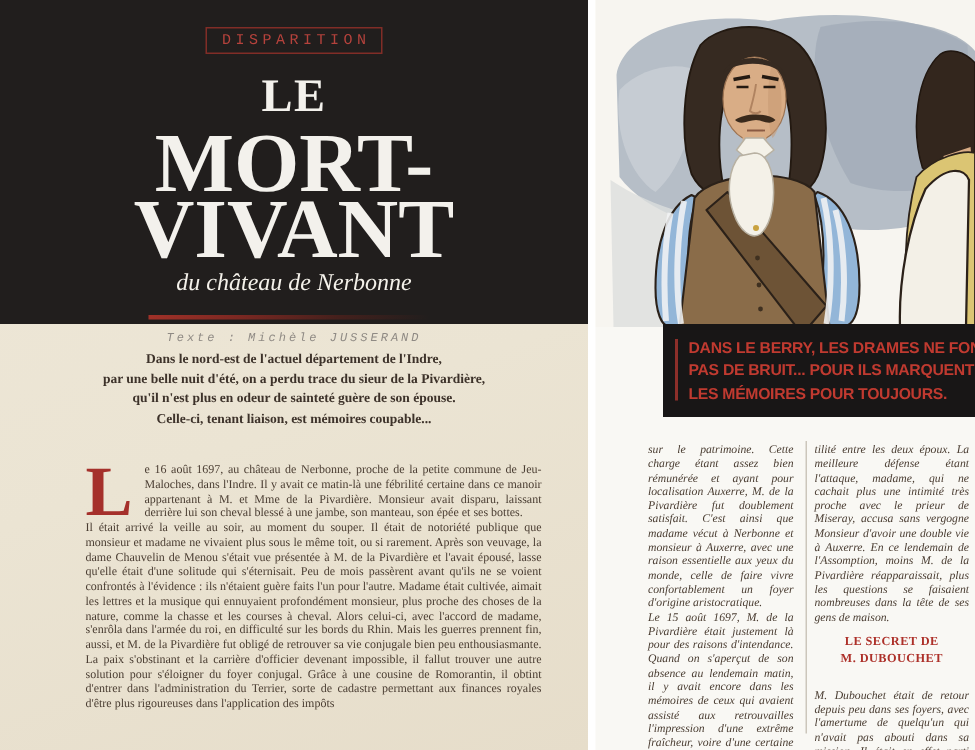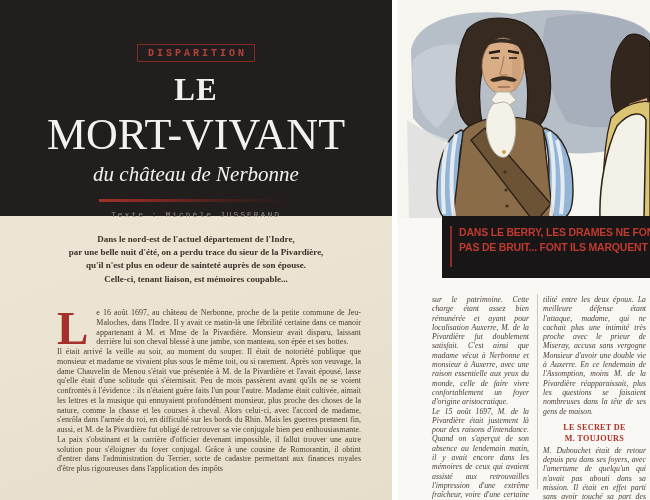--- a/index.html
+++ b/index.html
@@ -11,35 +11,35 @@
   
   .left-page {
     position:absolute; left:0; top:0; width:392px; height:500px;
     background:linear-gradient(160deg,#efe8d9 0%,#ebe4d3 55%,#e6ddca 100%);
   }
   .header-black {
     position:absolute; left:0; top:0; width:392px; height:216px;
     background:#211e1d; text-align:center; color:#f3f1ec;
   }
   .kicker {
-    display:inline-block; margin-top:44px; padding:3px 7px 2px 10px;
+    display:inline-block; margin-top:18px; padding:3px 7px 2px 10px;
     border:1px solid #812d27; color:#b5423c;
     font-family:"Liberation Mono","DejaVu Sans Mono",monospace;
-    font-weight:bold; font-size:10px; letter-spacing:3px;
+    font-weight:normal; font-size:10px; letter-spacing:3px;
   }
   .title-1 { margin-top:5px; font-weight:bold; font-size:31px; line-height:46px; letter-spacing:1px; }
-  .title-2 { font-weight:normal; font-size:44px; line-height:44px; letter-spacing:0px; }
-  .subtitle { margin-top:5px; font-style:italic; font-size:21px; color:#f4f1ea;font-family:Liberation Serif, serif; }
+  .title-2 { font-weight:bold; font-size:56px; line-height:44px; letter-spacing:0px; }
+  .subtitle { margin-top:5px; font-style:italic; font-size:16px; color:#f4f1ea;font-family:Liberation Serif, serif; }
   .divider {
     width:195px; height:3px; margin:12px auto 0;
     background:linear-gradient(to right,#a03128 0%,#7c2822 30%,#44201c 65%,rgba(40,20,18,0) 96%);
   }
   .byline {
     margin-top:8px; font-family:"Liberation Mono","DejaVu Sans Mono",monospace;
-    font-size:8px; letter-spacing:2px; color:#8f8a84;
+    font-size:8px; letter-spacing:2px; color:#8f8a84;font-style:italic;
   }
   .intro {
     position:absolute; left:16px; top:233px; width:360px; text-align:center;
     font-weight:bold; font-size:9px; line-height:13.2px; color:#3d322a;
   }
   .body-text {
     position:absolute; left:57px; top:308px; width:304px;
     text-align:justify; font-size:8px; line-height:9.75px; color:#4a3d32;
   }
   .body-text p { margin:0; }
@@ -69,21 +69,21 @@
     position:absolute; left:35px; top:295px; width:97px;
     text-align:justify; font-size:7.8px; line-height:9.3px; color:#4a3d32;
   }
   .col1 p, .col2 p { margin:0;font-style:italic; }
   .col-divider { position:absolute; left:140px; top:294px; width:1px; height:195px; background:#ccc6bb; }
   .col2 {
     position:absolute; left:146px; top:295px; width:103px;
     text-align:justify; font-size:7.8px; line-height:9.3px; color:#4a3d32;
   }
   .section-heading {
-    margin-top:6px; margin-bottom:2px; text-align:center;
+    margin-top:6px; margin-bottom:15px; text-align:center;
     color:#ad3029; font-weight:bold; font-size:8.2px; line-height:11px; letter-spacing:0.3px;
   }
 </style>
 </head>
 <body>
 
 <div class="page">
 
   <div class="left-page">
 
@@ -94,21 +94,21 @@
       <div class="title-1">LE</div>
       <div class="title-2">MORT-VIVANT</div>
       <div class="subtitle">du château de Nerbonne</div>
       <div class="divider"></div>
       <div class="byline">Texte : Michèle JUSSERAND</div>
     </div>
 
     <div class="intro">
       <div>Dans le nord-est de l'actuel département de l'Indre,</div>
       <div>par une belle nuit d'été, on a perdu trace du sieur de la Pivardière,</div>
-      <div>qu'il n'est plus en odeur de sainteté auprès de son épouse.</div>
+      <div>qu'il n'est plus en odeur de sainteté guère de son épouse.</div>
       <div>Celle-ci, tenant liaison, est mémoires coupable...</div>
     </div>
 
     <div class="body-text">
       <p><span class="dropcap">L</span><span>e 16 août 1697, au château de Nerbonne, proche de la petite commune de Jeu-Maloches, dans l'Indre. Il y avait ce matin-là une fébrilité certaine dans ce manoir appartenant à M. et Mme de la Pivardière. Monsieur avait disparu, laissant derrière lui son cheval blessé à une jambe, son manteau, son épée et ses bottes.</span></p>
       <p>Il était arrivé la veille au soir, au moment du souper. Il était de notoriété publique que monsieur et madame ne vivaient plus sous le même toit, ou si rarement. Après son veuvage, la dame Chauvelin de Menou s'était vue présentée à M. de la Pivardière et l'avait épousé, lasse qu'elle était d'une solitude qui s'éternisait. Peu de mois passèrent avant qu'ils ne se voient confrontés à l'évidence : ils n'étaient guère faits l'un pour l'autre. Madame était cultivée, aimait les lettres et la musique qui ennuyaient profondément monsieur, plus proche des choses de la nature, comme la chasse et les courses à cheval. Alors celui-ci, avec l'accord de madame, s'enrôla dans l'armée du roi, en difficulté sur les bords du Rhin. Mais les guerres prennent fin, aussi, et M. de la Pivardière fut obligé de retrouver sa vie conjugale bien peu enthousiasmante. La paix s'obstinant et la carrière d'officier devenant impossible, il fallut trouver une autre solution pour s'éloigner du foyer conjugal. Grâce à une cousine de Romorantin, il obtint d'entrer dans l'administration du Terrier, sorte de cadastre permettant aux finances royales d'être plus rigoureuses dans l'application des impôts</p>
     </div>
   </div>
 
   <div class="spine"></div>
@@ -161,32 +161,33 @@
         <path d="M50,142 C46,162 45,190 47,214"></path>
         <path d="M59,134 C54,160 53,192 57,216"></path>
         <path d="M160,140 C166,162 167,192 164,214"></path>
         <path d="M152,132 C158,158 158,192 154,216"></path>
       </g>
     </svg>
 
     <div class="quote-box">
       <span class="quote-bar"></span>
       <div class="quote-line">DANS LE BERRY, LES DRAMES NE FONT</div>
-      <div class="quote-line">PAS DE BRUIT... FONT ILS MARQUENT</div>
+      <div class="quote-line">PAS DE BRUIT... POUR ILS MARQUENT</div>
+      <div class="quote-line">LES MÉMOIRES POUR TOUJOURS.</div>
     </div>
 
     <div class="col1">
       <p>sur le patrimoine. Cette charge étant assez bien rémunérée et ayant pour localisation Auxerre, M. de la Pivardière fut doublement satisfait. C'est ainsi que madame vécut à Nerbonne et monsieur à Auxerre, avec une raison essentielle aux yeux du monde, celle de faire vivre confortablement un foyer d'origine aristocratique.</p>
       <p>Le 15 août 1697, M. de la Pivardière était justement là pour des raisons d'intendance. Quand on s'aperçut de son absence au lendemain matin, il y avait encore dans les mémoires de ceux qui avaient assisté aux retrouvailles l'impression d'une extrême fraîcheur, voire d'une certaine hos-</p>
     </div>
 
     <div class="col-divider"></div>
 
     <div class="col2">
       <p>tilité entre les deux époux. La meilleure défense étant l'attaque, madame, qui ne cachait plus une intimité très proche avec le prieur de Miseray, accusa sans vergogne Monsieur d'avoir une double vie à Auxerre. En ce lendemain de l'Assomption, moins M. de la Pivardière réapparaissait, plus les questions se faisaient nombreuses dans la tête de ses gens de maison.</p>
       <div class="section-heading">
         <div>LE SECRET DE</div>
-        <div>M. TOUJOURS</div>
+        <div>M. DUBOUCHET</div>
       </div>
       <p>M. Dubouchet était de retour depuis peu dans ses foyers, avec l'amertume de quelqu'un qui n'avait pas abouti dans sa mission. Il était en effet parti sans avoir touché sa part des fermages</p>
     </div>
   </div>
 </div>
 
 </body></html>

